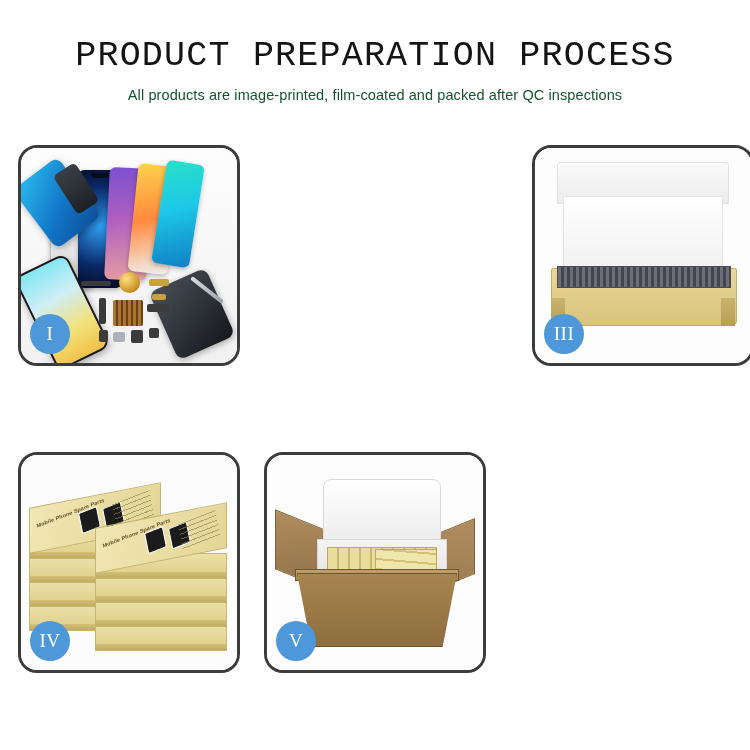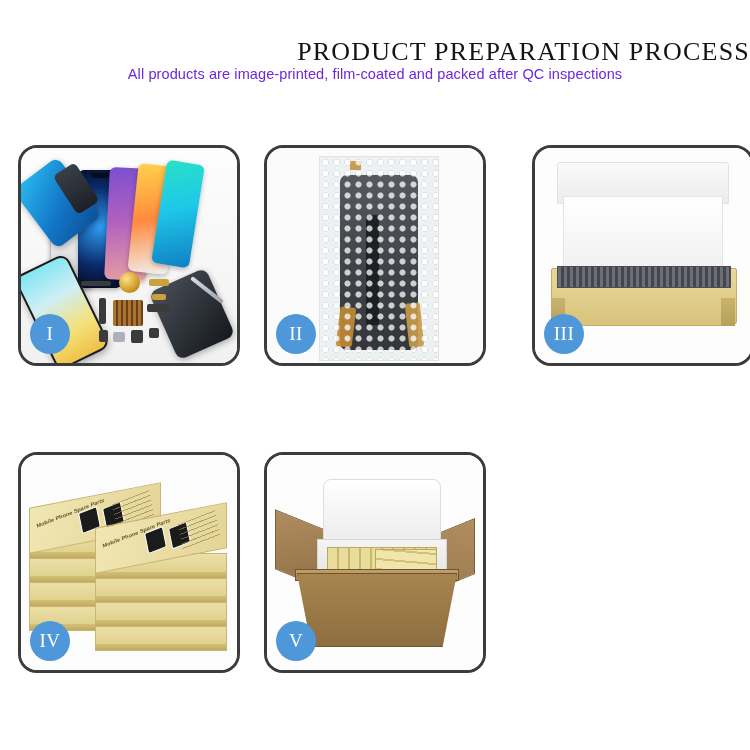--- a/index.html
+++ b/index.html
@@ -6,27 +6,27 @@
   html, body {
     width: 750px; height: 750px;
     background: #ffffff;
     font-family: "Liberation Sans", sans-serif;
     overflow: hidden;
   }
   .page { position: relative; width: 750px; height: 750px; }
 
   .header { position: absolute; top: 38px; left: 0; width: 750px; text-align: center; }
   .title {
-    font-family: Liberation Serif, serif;
-    font-size: 26px; font-weight: 400; letter-spacing: 1.2px;
-    color: #141414; line-height: 1.05; white-space: nowrap; text-align: right;
+    font-family: Liberation Mono, monospace;
+    font-size: 35px; font-weight: 400; letter-spacing: 1.2px;
+    color: #141414; line-height: 1.05; white-space: nowrap;
   }
   .subtitle {
-    margin-top: 1px;
-    font-size: 14.5px; font-weight: 400; color: #6d28d9;
+    margin-top: 12px;
+    font-size: 14.5px; font-weight: 400; color: #14532d;
     letter-spacing: .1px; white-space: nowrap;
   }
 
   .grid { position: absolute; top: 145px; left: 18px; width: 714px; height: 534px; }
   .panel {
     position: absolute; width: 222px; height: 221px;
     border: 3px solid #3c3c3c; border-radius: 19px;
     background: #f7f7f7; overflow: hidden;
   }
   .panel.c0 { left: 0; }
@@ -291,33 +291,20 @@
         <div class="part" style="left:126px;top:156px;width:22px;height:8px;"></div>
         <div class="part" style="left:78px;top:182px;width:9px;height:12px;"></div>
         <div class="part silver" style="left:92px;top:184px;width:12px;height:10px;"></div>
         <div class="part" style="left:110px;top:182px;width:12px;height:13px;"></div>
         <div class="part" style="left:128px;top:180px;width:10px;height:10px;"></div>
         <div class="tool"></div>
       </div>
       <div class="badge">I</div>
     </div>
 
-    <div class="panel r0 c1">
-      <div class="scene p2bg">
-        <div class="bubblebag">
-          <div class="bag-part"></div>
-          <div class="bag-flex"></div>
-          <div class="bag-gold1"></div>
-          <div class="bag-gold2"></div>
-          <div class="bag-tab"></div>
-          <div class="bubble-overlay"></div>
-        </div>
-      </div>
-      <div class="badge">II</div>
-    </div>
 
     <div class="panel r0 c2">
       <div class="scene p3bg">
         <div class="lidflap"></div>
         <div class="lidmain"></div>
         <div class="boxtray"></div>
         <div class="tray-side-l"></div>
         <div class="tray-side-r"></div>
         <div class="traylip"></div>
       </div>

